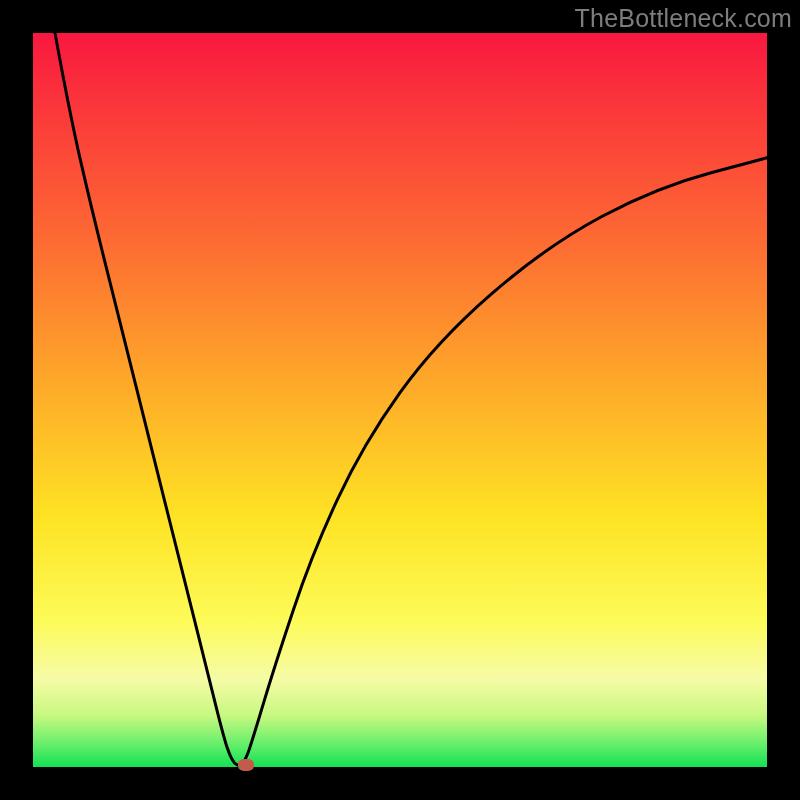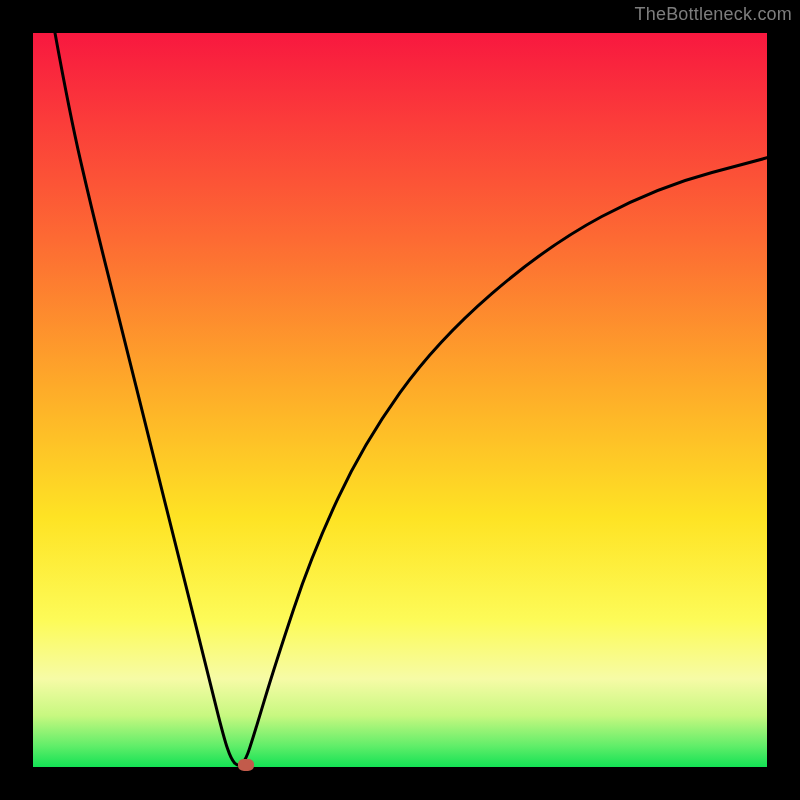--- a/index.html
+++ b/index.html
@@ -35,21 +35,21 @@
       #c7f880 93%,
       #64ee6a 97%,
       #13e254 100%
     );
   }
   .watermark {
     position: absolute;
     top: 4px;
     right: 8px;
     color: #7d7d7d;
-    font-size: 18px;
+    font-size: 25px;
     font-weight: 500;
     letter-spacing: 0.2px;
   }
   svg.curve {
     position: absolute;
     left: 0; top: 0;
     width: 734px; height: 734px;
   }
   .marker {
     position: absolute;

